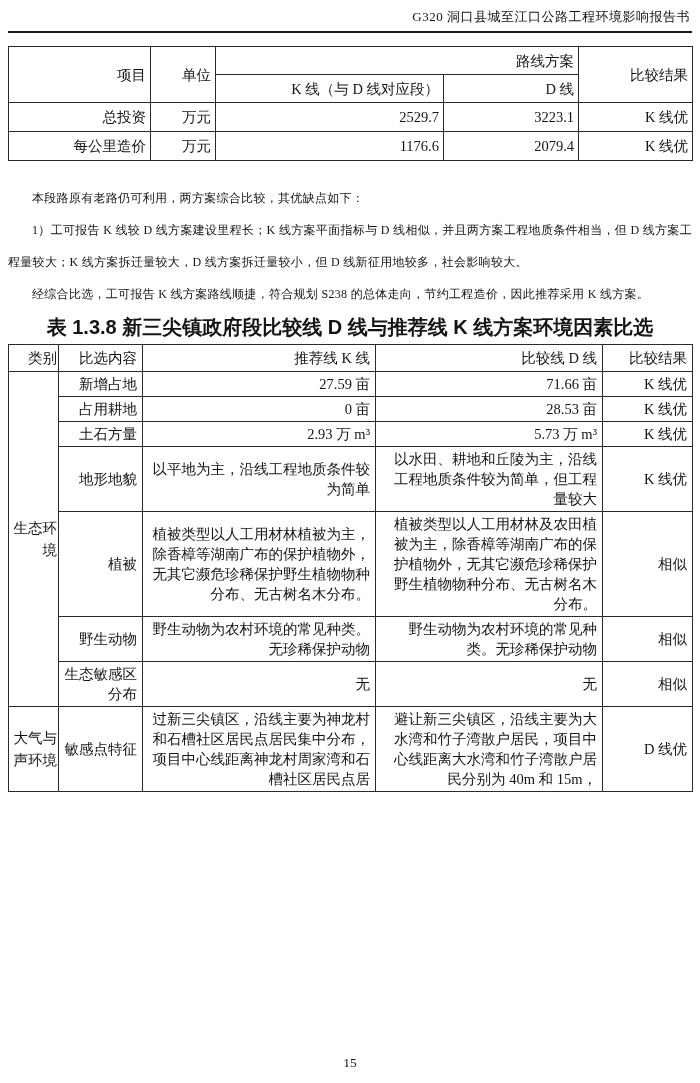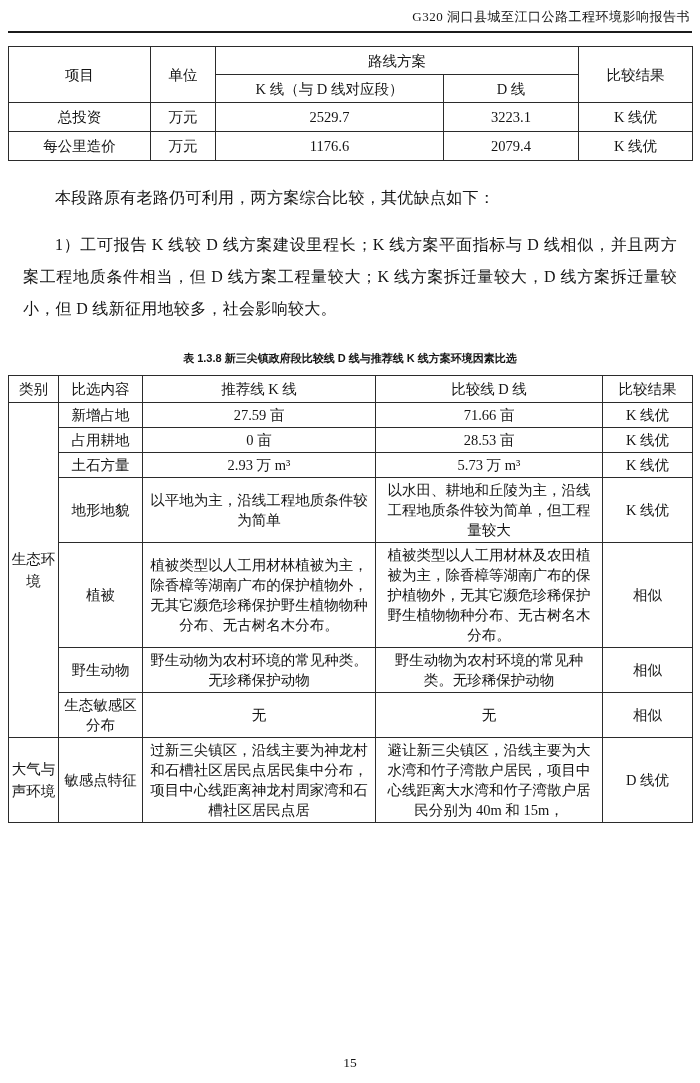--- a/index.html
+++ b/index.html
@@ -25,48 +25,48 @@
     border-bottom:2.5px solid #1b1b1b;
   }
   
   table {
     width:684px;
     border-collapse:collapse;
     table-layout:fixed;
   }
   td, th {
     border:1px solid #2b2b2b;
-    text-align:center;
+    text-align:right;
     vertical-align:middle;
     font-weight:normal;
     font-size:14.5px;
     line-height:20px;
     padding:3px 4px;
     overflow:hidden;
   }
   .cost-table { margin-top:13px; border:1.5px solid #1b1b1b; }
   .cost-table td { height:29px; }
   .cost-table .h { height:28px; }
   
   .body-text { margin-top:21px; }
   .body-text p {
-    margin:15px;
+    margin:0;
     text-indent:2em;
-    font-size:16px;
+    font-size:12px;
     line-height:32px;
     text-align:justify;
     letter-spacing:0.3px;
   }
   
   .table-caption {
-    margin-top:20px;
+    margin-top:4px;
     text-align:center;
     font-family:"Liberation Sans","DejaVu Sans",sans-serif;
     font-weight:bold;
-    font-size:11px;
+    font-size:20px;
     line-height:26px;
   }
   
   .env-table { margin-top:4px; border:1.5px solid #1b1b1b; }
   .env-table td { padding:2px 5px; }
   .env-table .cat {
     width:50px;
     padding:2px 1px;
     line-height:22px;
   }
@@ -120,20 +120,21 @@
         <td>1176.6</td>
         <td>2079.4</td>
         <td>K 线优</td>
       </tr>
     </tbody>
   </table>
 
   <div class="body-text">
     <p>本段路原有老路仍可利用，两方案综合比较，其优缺点如下：</p>
     <p>1）工可报告 K 线较 D 线方案建设里程长；K 线方案平面指标与 D 线相似，并且两方案工程地质条件相当，但 D 线方案工程量较大；K 线方案拆迁量较大，D 线方案拆迁量较小，但 D 线新征用地较多，社会影响较大。</p>
+    <p>经综合比选，工可报告 K 线方案路线顺捷，符合规划 S238 的总体走向，节约工程造价，因此推荐采用 K 线方案。</p>
   </div>
 
   <div class="table-caption">表 1.3.8  新三尖镇政府段比较线 D 线与推荐线 K 线方案环境因素比选</div>
 
   <table class="env-table">
     <colgroup>
       <col style="width:50px">
         <col style="width:84px">
         <col style="width:233px">
         <col style="width:227px">

